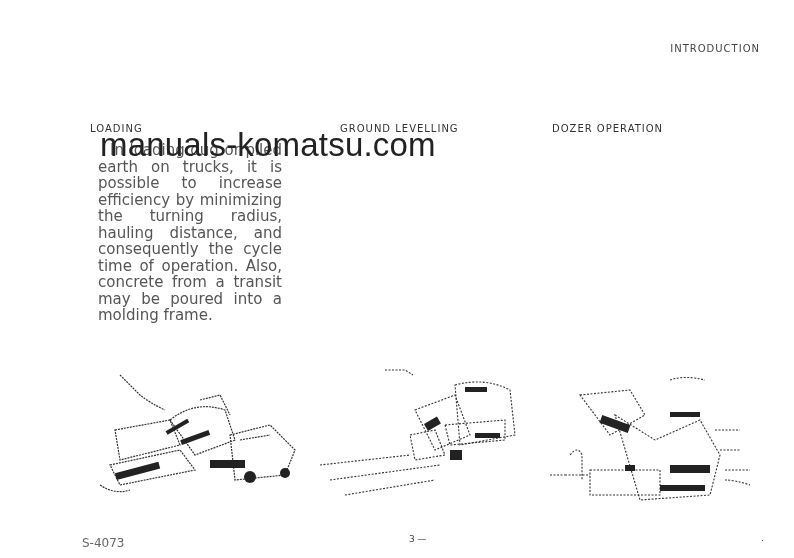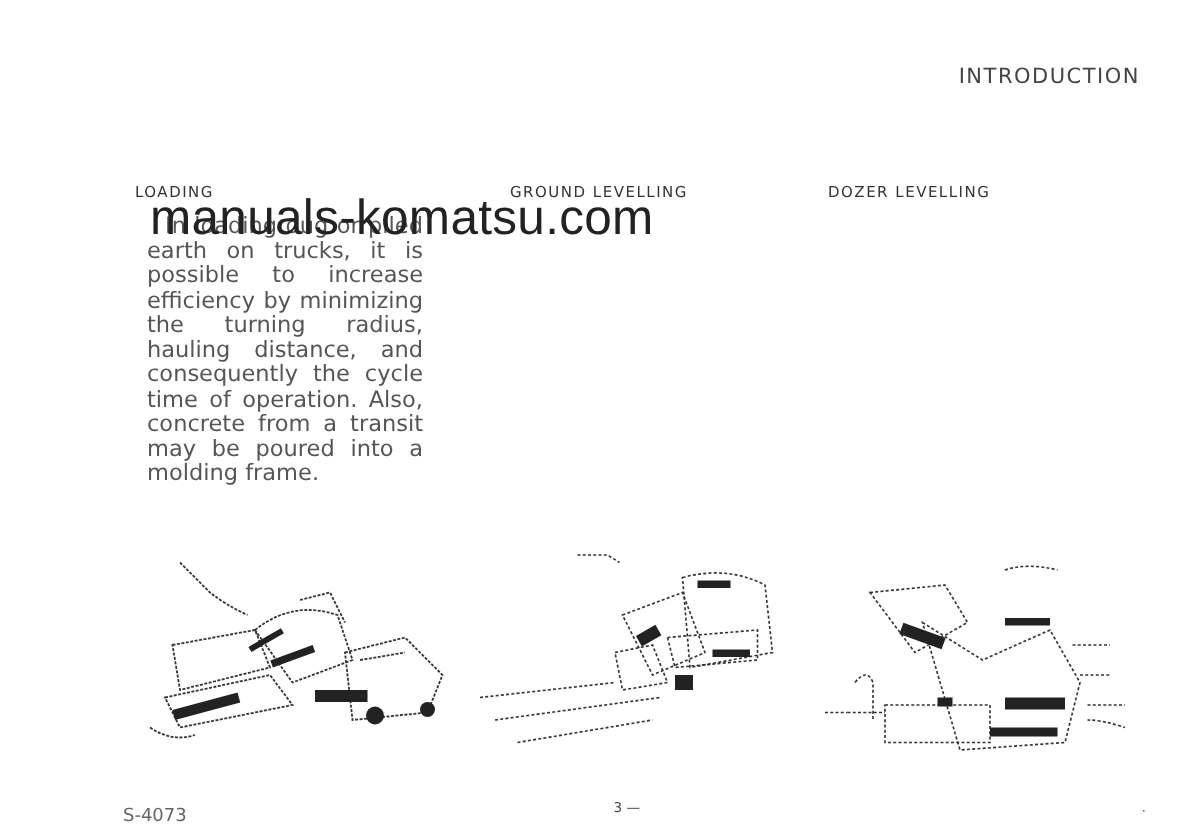--- a/index.html
+++ b/index.html
@@ -2,21 +2,21 @@
 <html><head>
 <meta charset="utf-8">
 <style>
   html, body { margin: 0; padding: 0; }
   body {
     width: 794px; height: 558px; background: #ffffff; position: relative; overflow: hidden;
     font-family: "DejaVu Sans", sans-serif; color: #2a2a2a;
   }
   .section-header {
     position: absolute; top: 43px; right: 34px;
-    font-size: 14px; letter-spacing: 1px; color: #444;
+    font-size: 10px; letter-spacing: 1px; color: #444;
   }
   .col { position: absolute; top: 123px; width: 200px; }
   .col-1 { left: 90px; }
   .col-2 { left: 340px; }
   .col-3 { left: 552px; }
   .col h2 {
     margin: 0 0 2px 0; font-size: 10px; font-weight: normal; letter-spacing: 1px; color: #333;
   }
   .col p {
     margin: 8px; font-size: 15px; line-height: 16.5px; text-align: justify; color: #555;
@@ -42,21 +42,21 @@
 <div class="col col-1">
   <h2>LOADING</h2>
   <p>In loading dug or piled earth on trucks, it is possible to increase efficiency by minimizing the turning radius, hauling distance, and consequently the cycle time of operation. Also, concrete from a transit may be poured into a molding frame.</p>
 </div>
 
 <div class="col col-2">
   <h2>GROUND LEVELLING</h2>
 </div>
 
 <div class="col col-3">
-  <h2>DOZER LEVELLING</h2>
+  <h2>DOZER OPERATION</h2>
 </div>
 
 <div class="watermark">manuals-komatsu.com</div>
 
 <svg class="illus illus-1" viewBox="0 0 215 155">
   <g fill="none" stroke="#333" stroke-width="1.2" stroke-dasharray="2 1">
     <path d="M30 20 q10 10 20 20 q10 8 25 15"></path>
     <path d="M10 130 q15 10 30 5"></path>
     <path d="M25 75 l55 -10 l10 25 l-60 15 z"></path>
     <path d="M20 110 l70 -15 l15 20 l-75 15 z"></path>

